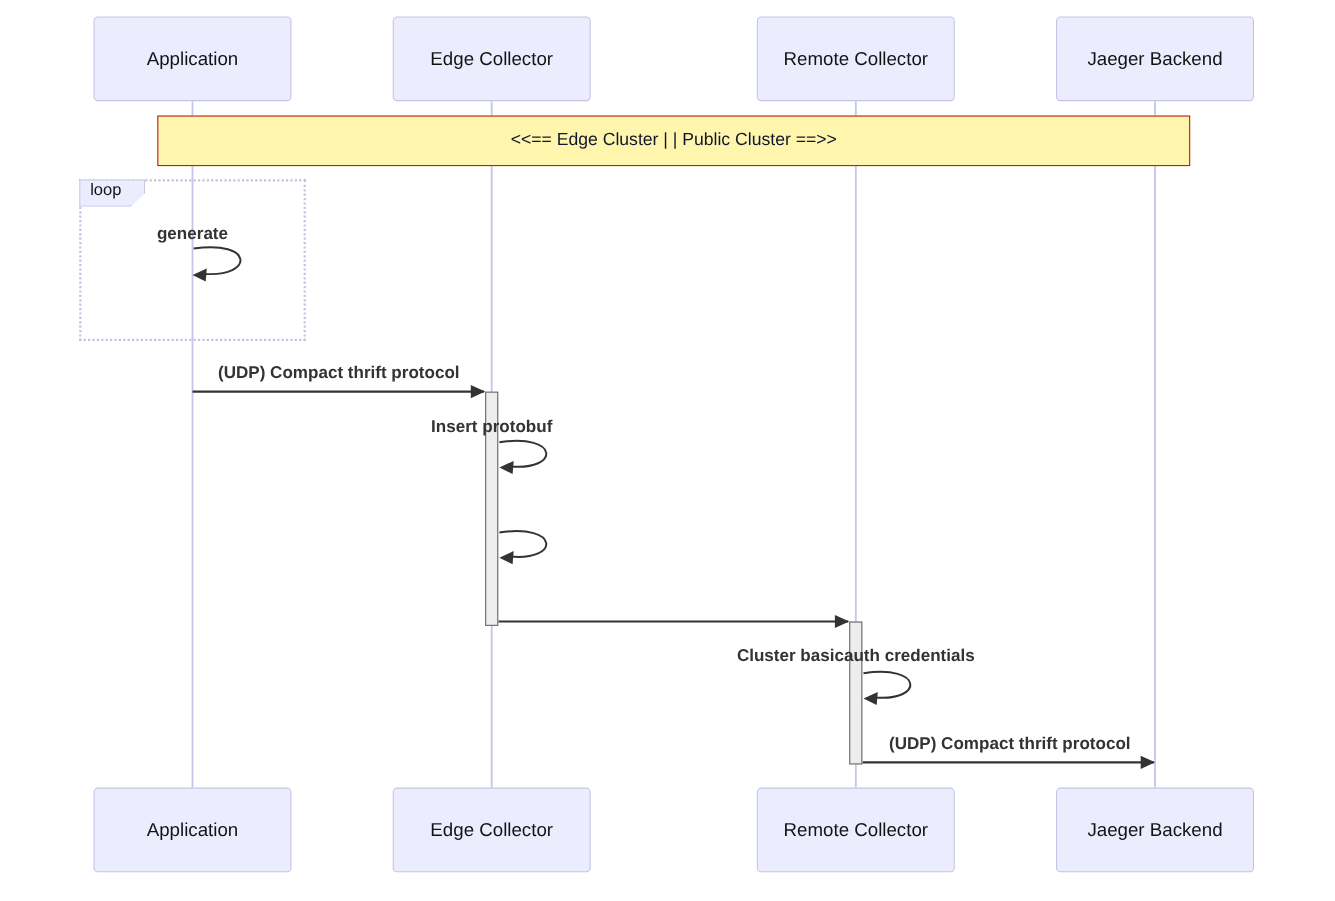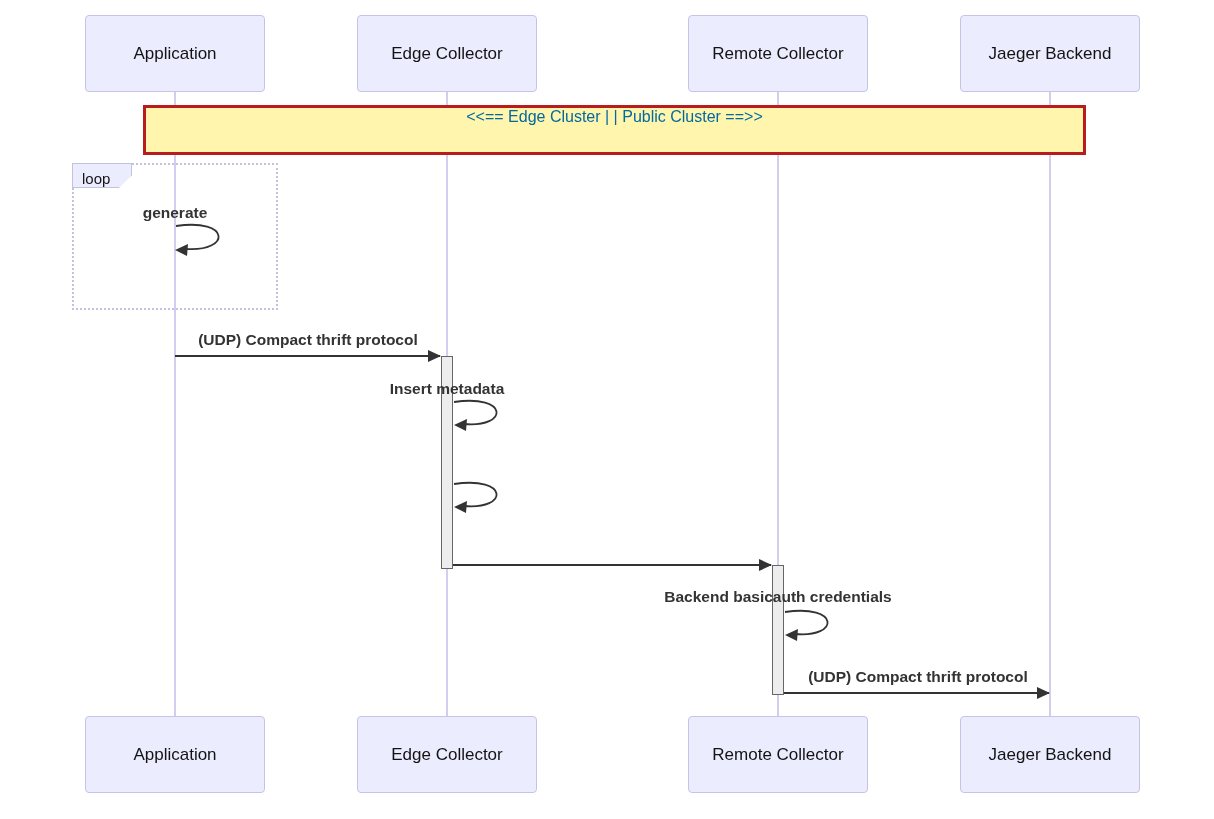--- a/index.html
+++ b/index.html
@@ -23,39 +23,39 @@
     align-items: center;
     justify-content: center;
     font-size: 17px;
     color: #131313;
   }
   .note {
     position: absolute;
     left: 143px; top: 105px;
     width: 937px; height: 44px;
     background: #FFF5AD;
-    border: 3px solid #b91c1c;
-    display: flex; justify-content: center;
+    border: 1px solid #b91c1c;
+    display: flex; align-items: center; justify-content: center;
     font-size: 16px;
-    color: #0369a1;
+    color: #0f172a;
   }
   .loop-frame {
     position: absolute;
     left: 72px; top: 163px;
     width: 202px; height: 143px;
     border: 2px dotted #C2C2DF;
   }
   .loop-tab {
     position: absolute;
     left: 72px; top: 163px;
     width: 60px; height: 25px;
     background: #ECECFF;
     border: 1px solid #C2C2DF;
     clip-path: polygon(0 0, 100% 0, 100% 50%, 78% 100%, 0 100%);
-    display: flex; align-items: flex-end;
+    display: flex; align-items: flex-start;
     padding-left: 9px;
     font-size: 15px;
     color: #131313;
     box-sizing: border-box;
   }
   .activation {
     position: absolute;
     width: 12px;
     background: #EDEDED;
     border: 1px solid #666666;
@@ -128,25 +128,25 @@
     <span>loop</span>
   </div>
 
   <div class="activation" style="left:441px; top:356px; height:213px;"></div>
   <div class="activation" style="left:772px; top:565px; height:130px;"></div>
 
   <div class="msg-label" style="left:-25px; top:203px;">generate</div>
 
   <div class="msg-label" style="left:108px; top:330px;">(UDP) Compact thrift protocol</div>
 
-  <div class="msg-label" style="left:247px; top:379px;">Insert metadata</div>
+  <div class="msg-label" style="left:247px; top:379px;">Insert protobuf</div>
 
 
 
-  <div class="msg-label" style="left:578px; top:587px;">Backend basicauth credentials</div>
+  <div class="msg-label" style="left:578px; top:587px;">Cluster basicauth credentials</div>
 
   <div class="msg-label" style="left:718px; top:667px;">(UDP) Compact thrift protocol</div>
 
   <div class="actor" style="left:85px; top:716px;">
     <span>Application</span>
   </div>
   <div class="actor" style="left:357px; top:716px;">
     <span>Edge Collector</span>
   </div>
   <div class="actor" style="left:688px; top:716px;">

